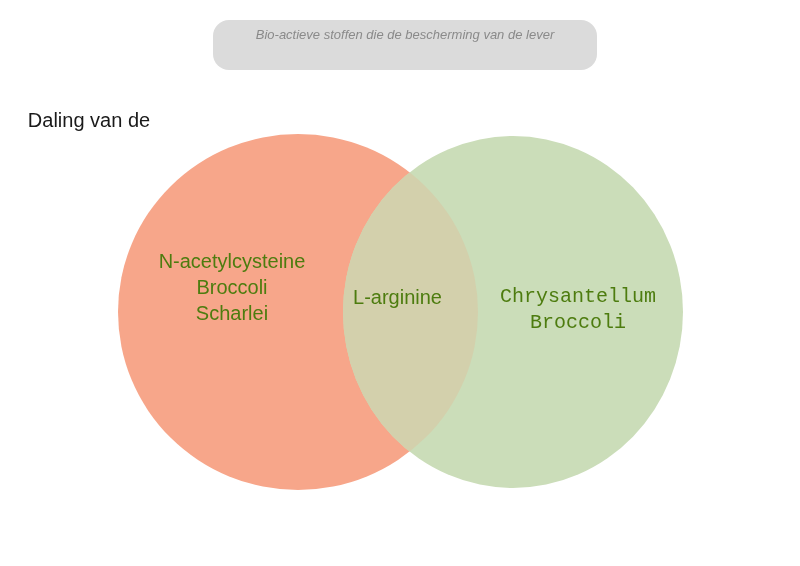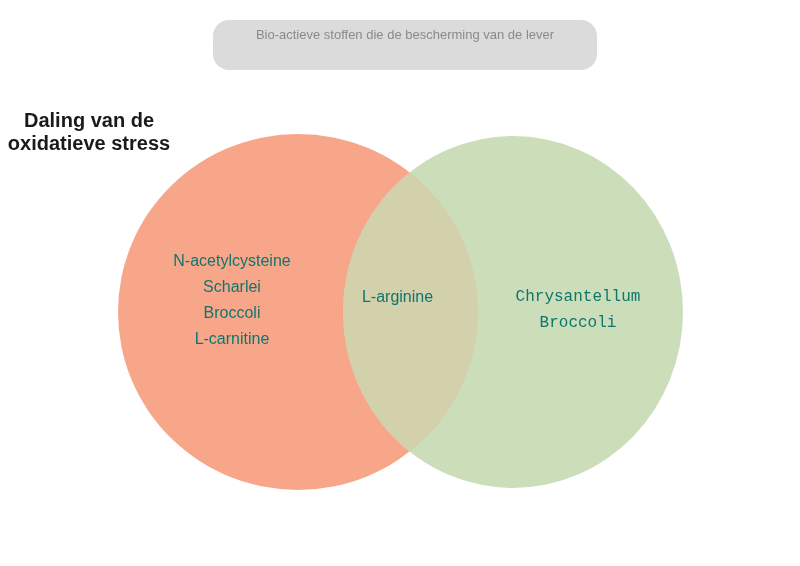--- a/index.html
+++ b/index.html
@@ -22,27 +22,28 @@
     width: 384px;
     height: 50px;
     background: #dbdbdb;
     border-radius: 16px;
     box-sizing: border-box;
     padding-top: 4px;
     text-align: center;
   }
   .banner .line {
     font-size: 13px;
+    font-style: italic;
     color: #8a8a8a;
     line-height: 21px;
     white-space: nowrap;
   }
   .circle-title {
     position: absolute;
-    font-weight: bold;
+    font-weight: normal;
     font-size: 20px;
     line-height: 23px;
     color: #1a1a1a;
     text-align: center;
   }
   .circle-title.left {
     left: 0px;
     top: 109px;
     width: 178px;
   }
@@ -52,23 +53,23 @@
     width: 216px;
   }
   .venn-svg {
     position: absolute;
     left: 0;
     top: 0;
   }
   .item-list {
     position: absolute;
     text-align: center;
-    font-size: 16px;
+    font-size: 20px;
     line-height: 26px;
-    color: #0f766e;
+    color: #4d7c0f;
   }
   .item-list.left-items {
     left: 122px;
     top: 248px;
     width: 220px;
   }
   .item-list.overlap-items {
     left: 315px;
     top: 284px;
     width: 165px;
@@ -95,29 +96,27 @@
     <ellipse cx="513" cy="312" rx="170" ry="176" fill="#cbddb9"></ellipse>
     <ellipse cx="513" cy="312" rx="170" ry="176" clip-path="url(#left-circle-clip)" fill="#d3d0ac"></ellipse>
   </svg>
 
   <div class="banner">
     <div class="line">Bio-actieve stoffen die de bescherming van de lever</div>
   </div>
 
   <div class="circle-title left">
     <div>Daling van de</div>
-    <div>oxidatieve stress</div>
   </div>
 
 
   <div class="item-list left-items">
     <div>N-acetylcysteine</div>
+    <div>Broccoli</div>
     <div>Scharlei</div>
-    <div>Broccoli</div>
-    <div>L-carnitine</div>
   </div>
 
   <div class="item-list overlap-items">
     <div>L-arginine</div>
   </div>
 
   <div class="item-list right-items">
     <div>Chrysantellum</div>
     <div>Broccoli</div>
   </div>

